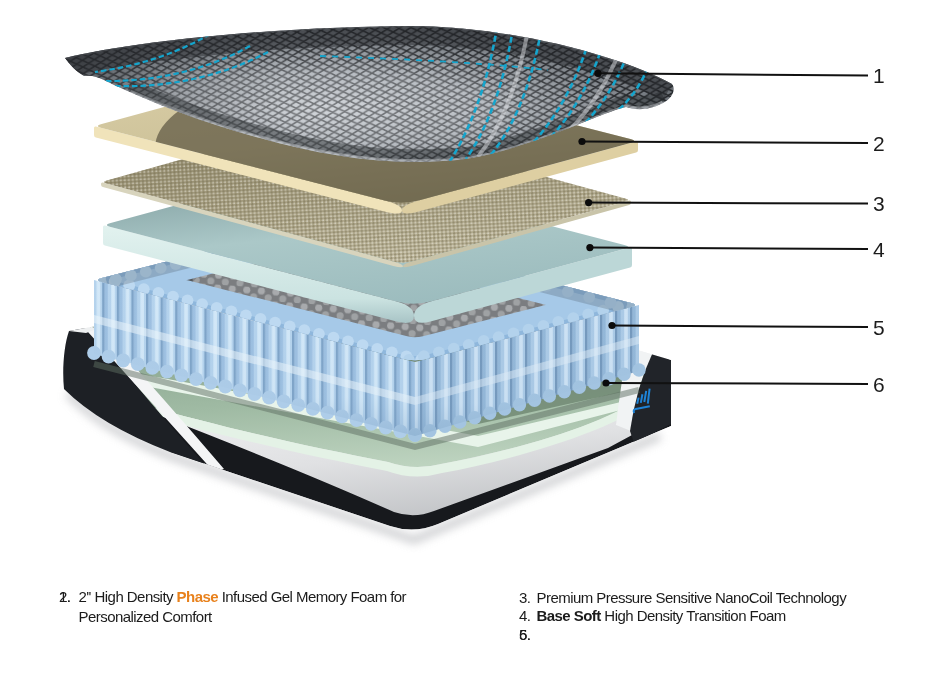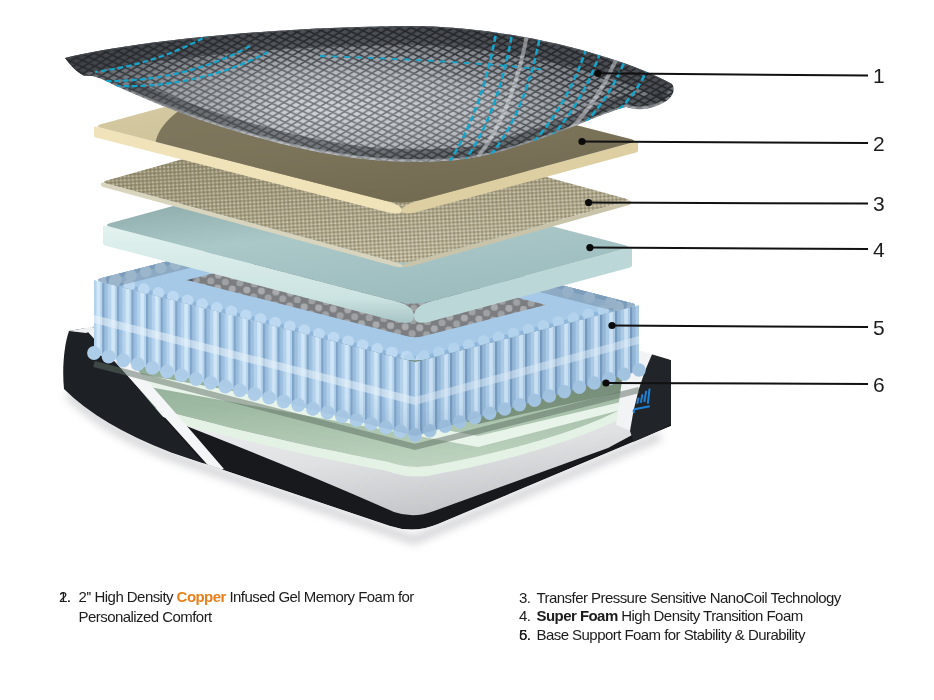--- a/index.html
+++ b/index.html
@@ -341,20 +341,20 @@
         <line x1="612" y1="325.5" x2="868" y2="327" stroke="#111" stroke-width="2"></line>
         <circle cx="612" cy="325.5" r="3.6" fill="#0b0b0b"></circle>
         <text x="873" y="334.5" font-family="Liberation Sans, sans-serif" font-size="21" fill="#1c1c1c">5</text>
         <line x1="606" y1="383" x2="868" y2="384" stroke="#111" stroke-width="2"></line>
         <circle cx="606" cy="383" r="3.6" fill="#0b0b0b"></circle>
         <text x="873" y="391.5" font-family="Liberation Sans, sans-serif" font-size="21" fill="#1c1c1c">6</text>
       </g>
     </svg>
 <div class="legend" style="left:59px;top:586.5px;width:460px;">
  <div class="item"><span class="num">1.</span></div>
- <div class="item"><span class="num">2.</span><span class="txt">2'' High Density <span class="cop">Copper</span> Infused Gel Memory Foam for<br>Personalized Comfort</span></div>
+ <div class="item"><span class="num">2.</span><span class="txt">2'' High Density <span class="cop">Phase</span> Infused Gel Memory Foam for<br>Personalized Comfort</span></div>
 </div>
 <div class="legend r" style="left:519px;top:588.5px;width:400px;">
- <div class="item"><span class="num">3.</span><span class="txt">Transfer Pressure Sensitive NanoCoil Technology</span></div>
- <div class="item"><span class="num">4.</span><span class="txt"><b>Super Foam</b> High Density Transition Foam</span></div>
+ <div class="item"><span class="num">3.</span><span class="txt">Premium Pressure Sensitive NanoCoil Technology</span></div>
+ <div class="item"><span class="num">4.</span><span class="txt"><b>Base Soft</b> High Density Transition Foam</span></div>
  <div class="item"><span class="num">5.</span></div>
- <div class="item"><span class="num">6.</span><span class="txt">Base Support Foam for Stability &amp; Durability</span></div>
+ <div class="item"><span class="num">6.</span></div>
 </div>
 </div>
 </body></html>

